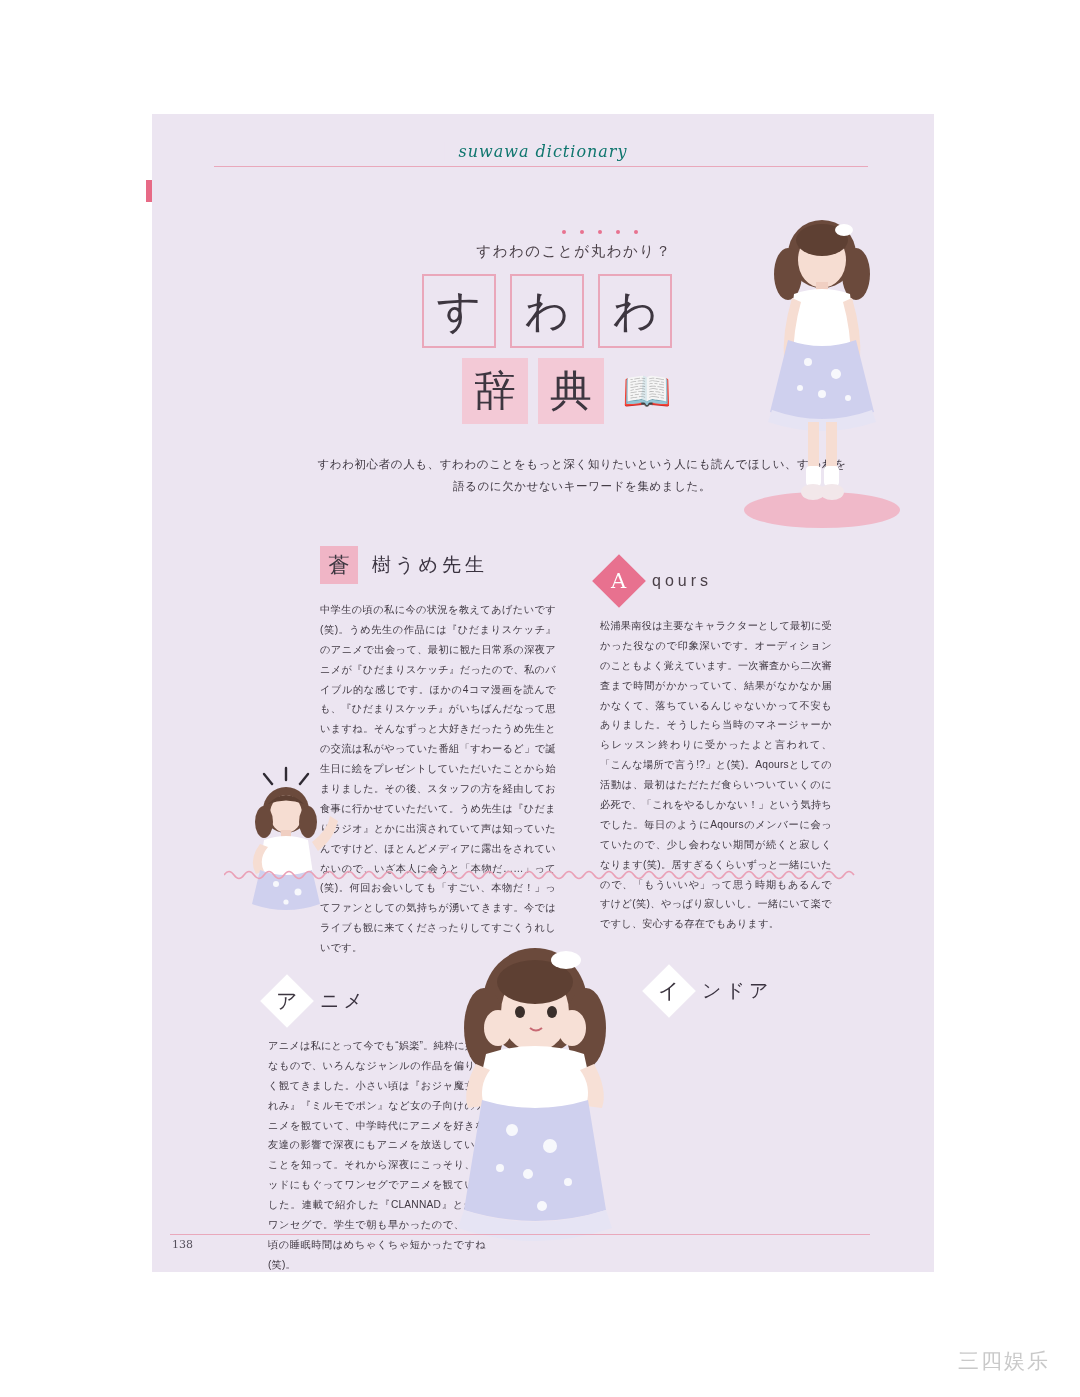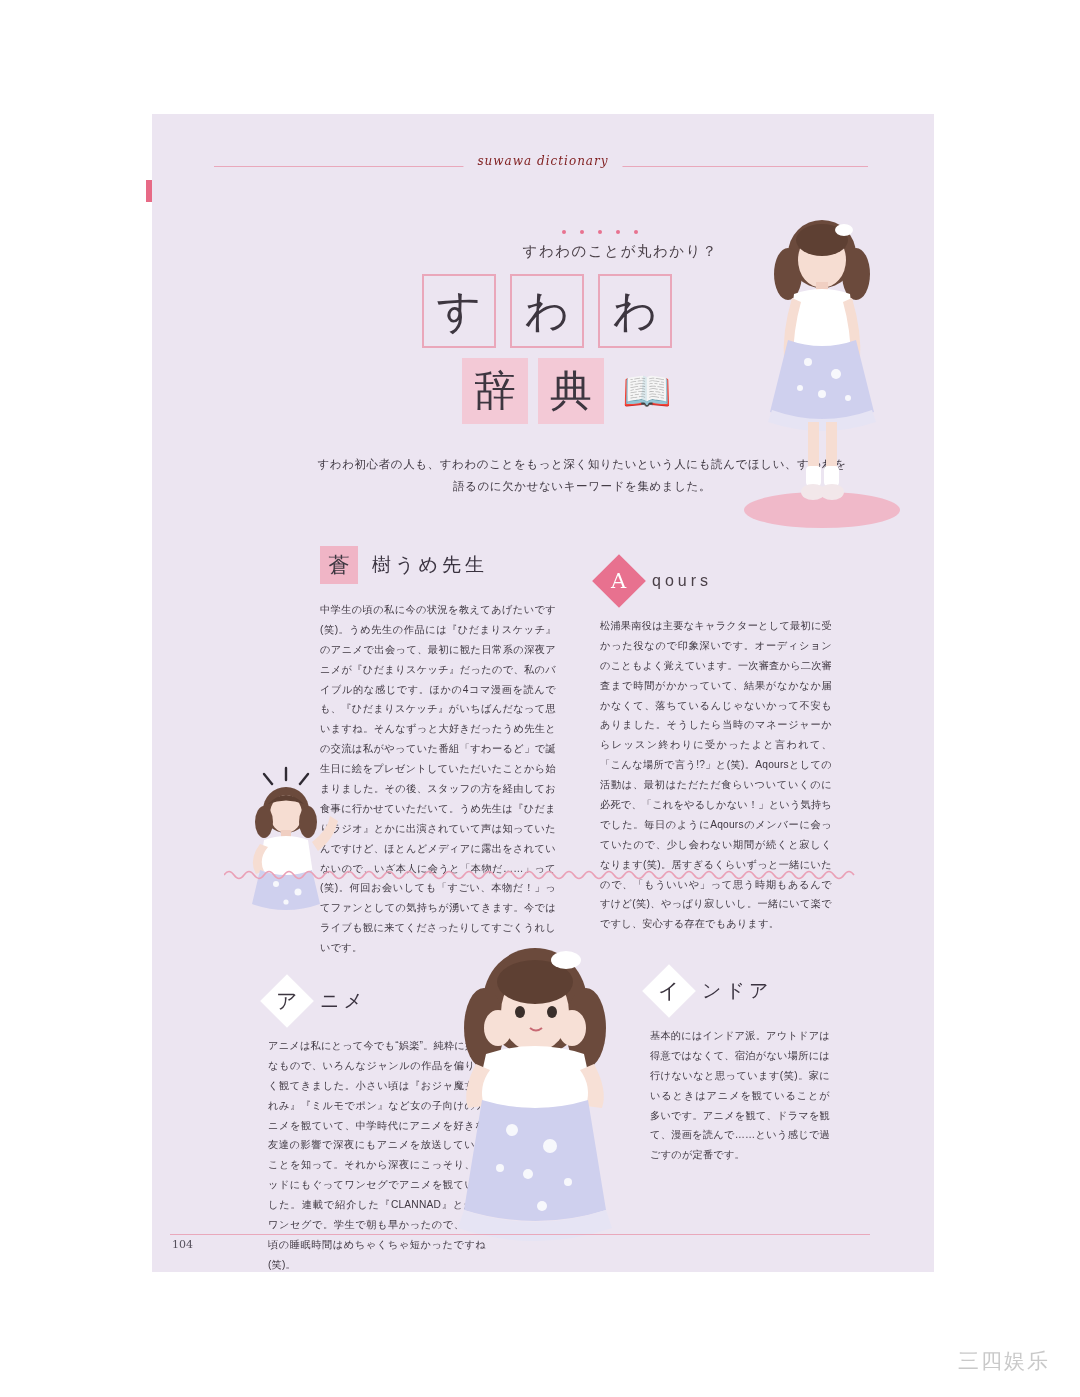--- a/index.html
+++ b/index.html
@@ -61,40 +61,40 @@
   .header-rule {
     position: absolute;
     top: 52px;
     left: 62px;
     width: 654px;
     height: 1px;
     background: #e9a8bb;
   }
   .header-script {
     position: absolute;
-    top: 40px;
+    top: 28px;
     left: 50%;
     transform: translateX(-50%);
     background: #ece5f1;
     padding: 0 14px;
     font-family: "DejaVu Serif", serif;
     font-style: italic;
-    font-size: 12px;
+    font-size: 16px;
     letter-spacing: 1px;
-    color: #7f1d1d;
+    color: #0f766e;
     white-space: nowrap;
   }
 
   
   .lead {
     position: absolute;
     top: 128px;
-    left: 246px;
+    left: 262px;
     width: 320px;
-    text-align: right;
+    text-align: center;
     font-size: 14.5px;
     letter-spacing: 1.5px;
     color: #4a4048;
   }
   .dots {
     position: absolute;
     top: 116px;
     left: 410px;
     width: 76px;
     display: flex;
@@ -406,21 +406,20 @@
     <div class="entry-body">アニメは私にとって今でも“娯楽”。純粋に好きなもので、いろんなジャンルの作品を偏りなく観てきました。小さい頃は『おジャ魔女どれみ』『ミルモでポン』など女の子向けのアニメを観ていて、中学時代にアニメを好きな友達の影響で深夜にもアニメを放送していることを知って。それから深夜にこっそり、ベッドにもぐってワンセグでアニメを観ていました。連載で紹介した『CLANNAD』とかもワンセグで。学生で朝も早かったので、その頃の睡眠時間はめちゃくちゃ短かったですね(笑)。</div>
   </div>
 
   <div class="entry" id="entry-indoor">
     <div class="entry-head">
       <div class="badge white-diamond">
           <span>イ</span>
         </div>
       <div class="entry-title">ンドア</div>
     </div>
-    <div class="entry-body">基本的にはインドア派。アウトドアは得意ではなくて、宿泊がない場所には行けないなと思っています(笑)。家にいるときはアニメを観ていることが多いです。アニメを観て、ドラマを観て、漫画を読んで……という感じで過ごすのが定番です。</div>
   </div>
 
   <svg class="photo-center" viewBox="0 0 230 345">
     <ellipse cx="115" cy="78" rx="52" ry="54" fill="#6b4a3c"></ellipse>
     <ellipse cx="64" cy="104" rx="20" ry="40" fill="#6b4a3c"></ellipse>
     <ellipse cx="166" cy="104" rx="20" ry="40" fill="#6b4a3c"></ellipse>
     <ellipse cx="115" cy="88" rx="34" ry="40" fill="#f7e0d6"></ellipse>
     <path d="M82 66 q33 -30 66 0 q-33 -12 -66 0z" fill="#5e4033"></path>
     <ellipse cx="115" cy="58" rx="38" ry="22" fill="#5e4033"></ellipse>
     <ellipse cx="146" cy="36" rx="15" ry="9" fill="#ffffff"></ellipse>
@@ -443,16 +442,16 @@
         <circle cx="130" cy="222" r="7"></circle>
       <circle cx="108" cy="250" r="5"></circle>
         <circle cx="148" cy="258" r="4"></circle>
       <circle cx="80" cy="244" r="4"></circle>
         <circle cx="122" cy="282" r="5"></circle>
     </g>
     <path d="M44 286 q71 24 142 0 l6 18 q-77 26 -154 0z" fill="#e6e4f4"></path>
   </svg>
 
   <div class="bottom-rule"></div>
-  <div class="folio">104</div>
+  <div class="folio">138</div>
 </div>
 
 <div class="watermark">三四娱乐</div>
 
 </body></html>

